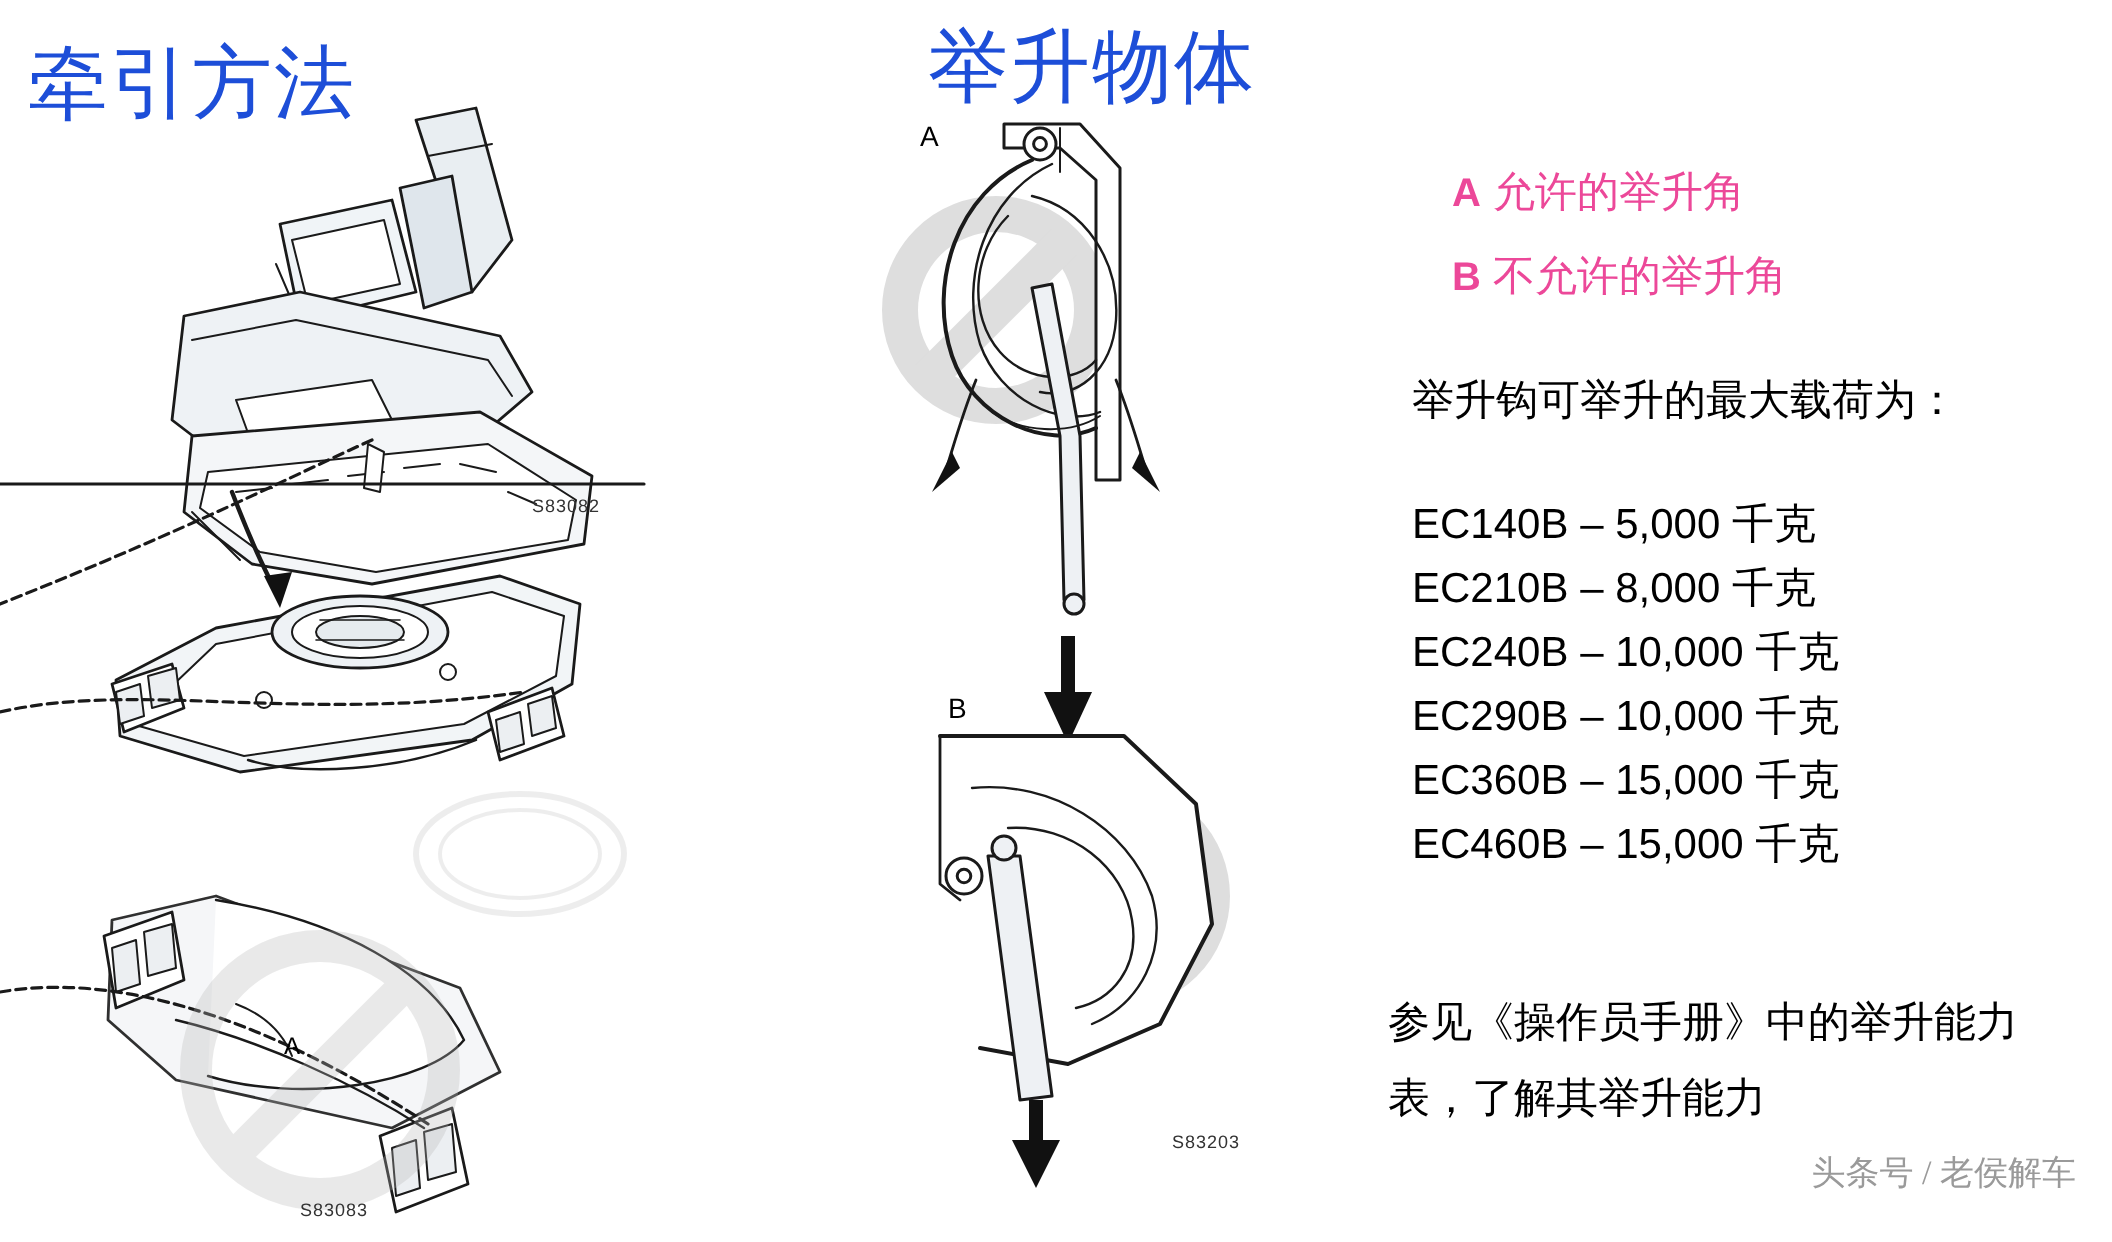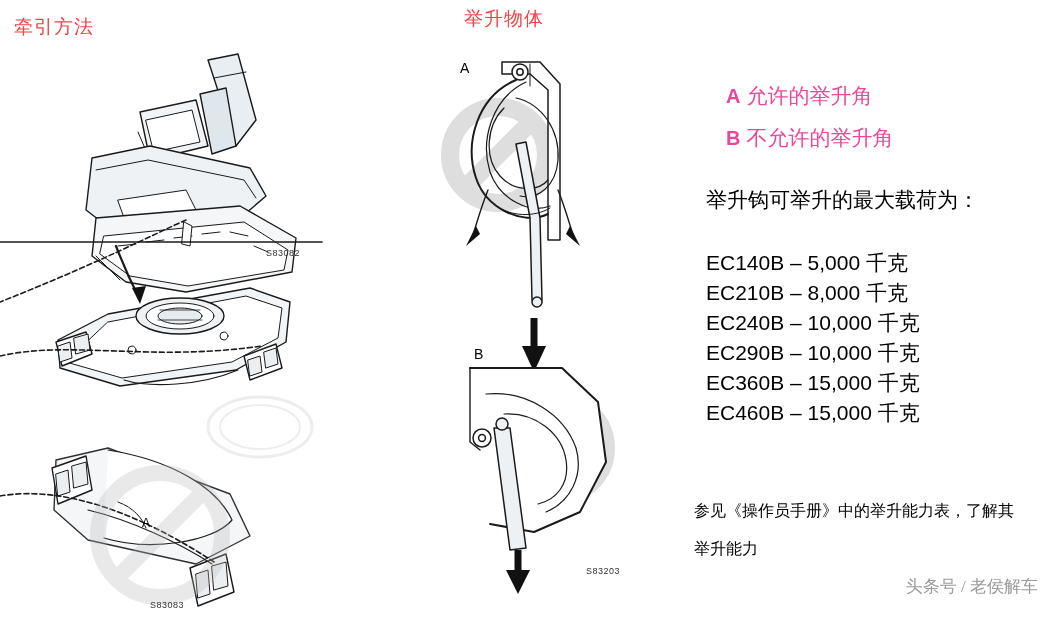--- a/index.html
+++ b/index.html
@@ -18,23 +18,23 @@
   .page {
     position: absolute;
     left: 0; top: 0;
     width: 1056px;
     height: 621px;
   }
   
   .heading {
     position: absolute;
     font-family: "Liberation Serif", serif;
-    font-size: 19px;
+    font-size: 40px;
     font-weight: 400;
-    color: #ef4444;
+    color: #1d4ed8;
     letter-spacing: 1px;
     white-space: nowrap;
   }
   #heading-tow { left: 14px; top: 14px; }
   #heading-lift { left: 464px; top: 6px; }
 
   
   .legend-line {
     position: absolute;
     font-family: "Liberation Serif", serif;
@@ -68,29 +68,29 @@
     list-style: none;
   }
   .model-list li {
     font-family: "Liberation Sans", sans-serif;
     font-size: 21px;
     line-height: 30px;
     color: #000;
     white-space: nowrap;
   }
   .model-list li .unit {
-    font-family: Liberation Serif, serif;
+    font-family: Liberation Mono, monospace;
   }
   #manual-note {
     position: absolute;
     left: 694px;
     top: 492px;
     width: 330px;
     font-family: "Liberation Serif", serif;
-    font-size: 16px;
+    font-size: 21px;
     line-height: 38px;
     color: #000;
   }
   #watermark-credit {
     position: absolute;
     right: 18px;
     bottom: 23px;
     font-family: "Liberation Serif", serif;
     font-size: 17px;
     color: #9a9a9a;

